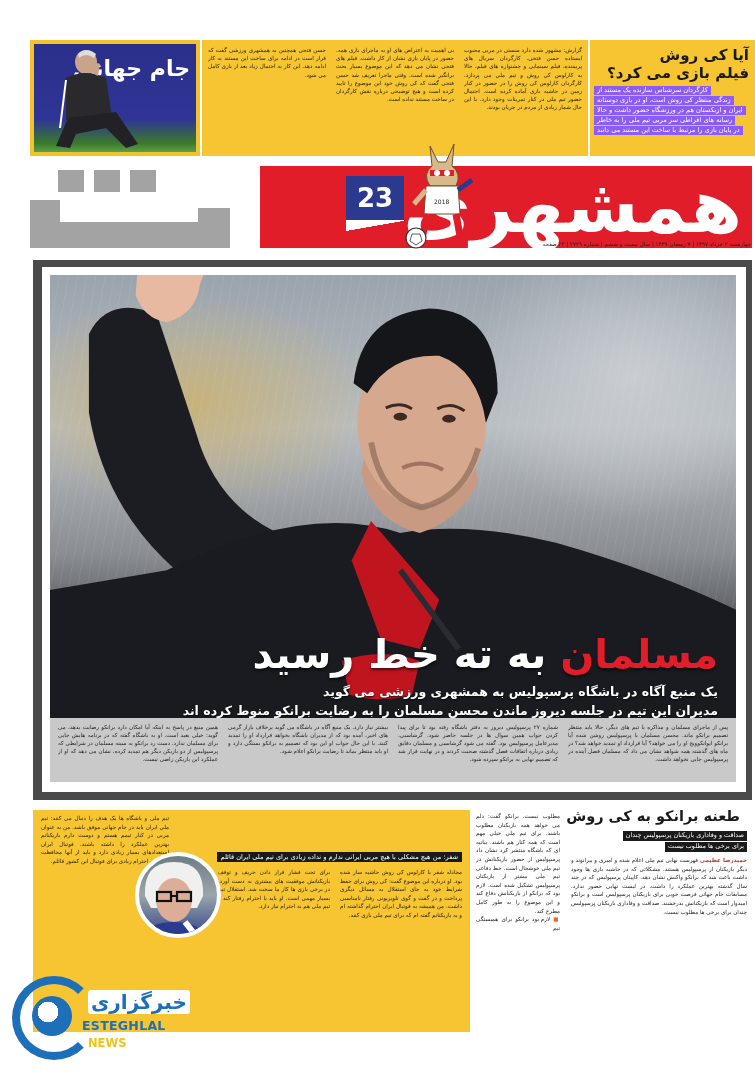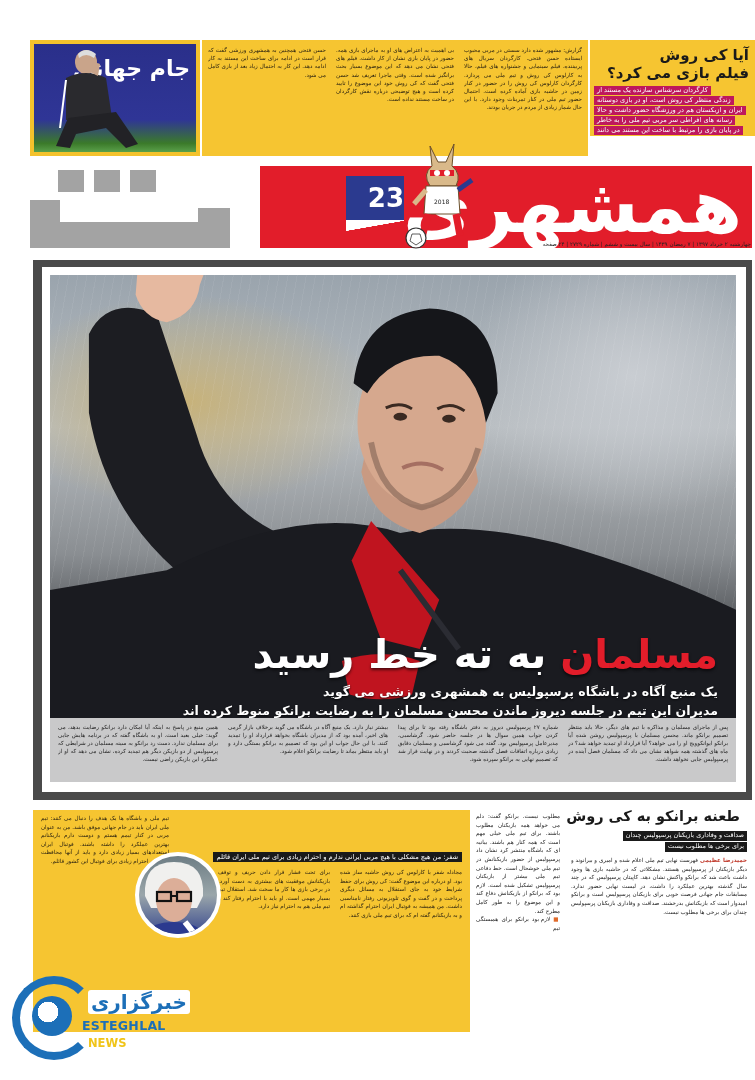--- a/index.html
+++ b/index.html
@@ -7,31 +7,31 @@
   body { position: relative; font-family: "DejaVu Sans", sans-serif; direction: rtl; color: #111; }
 
   
   .top-band { position: absolute; left: 30px; top: 40px; width: 725px; height: 116px; }
   .top-photo { position: absolute; left: 0; top: 0; width: 170px; height: 116px; background: #f4c22c; padding: 4px; }
   .top-photo-inner { position: relative; width: 100%; height: 100%; background: linear-gradient(180deg,#2a2f8a 0%,#2f3596 70%,#3b7a2a 92%,#5aa04a 100%); overflow: hidden; }
   .top-photo-banner { position: absolute; right: 6px; top: 12px; color: #fff; font-weight: bold; font-size: 22px; direction: rtl; white-space: nowrap; }
   .coach-figure { position: absolute; left: 12px; top: 4px; width: 100px; height: 104px; }
   .top-cols { position: absolute; left: 172px; top: 0; width: 386px; height: 116px; background: #f6c531; padding: 6px 6px; display: flex; flex-direction: row; gap: 10px; }
   .top-col { flex: 1; font-size: 5.6px; line-height: 8.2px; color: #2a2210; text-align: justify; overflow: hidden; }
-  .top-promo { position: absolute; right: 0; top: 0; width: 165px; height: 96px; background: #f6c531; padding: 6px 6px 4px 4px; }
+  .top-promo { position: absolute; right: 0; top: 0; width: 165px; height: 116px; background: #f6c531; padding: 6px 6px 4px 4px; }
   .promo-title { font-weight: bold; font-size: 15px; line-height: 18px; text-align: right; color: #1a1a1a; }
   .promo-lines { margin-top: 4px; display: flex; flex-direction: column; align-items: flex-end; gap: 1px; }
-  .promo-line { background: #be185d; color: #fff; font-size: 6.6px; line-height: 9px; padding: 0 3px; white-space: nowrap; }
+  .promo-line { background: #8b5cf6; color: #fff; font-size: 6.6px; line-height: 9px; padding: 0 3px; white-space: nowrap; }
 
   
   .masthead { position: absolute; left: 30px; top: 158px; width: 725px; height: 92px; }
   .mast-gray { position: absolute; left: 0; top: 10px; width: 230px; height: 80px; }
   .mast-red { position: absolute; left: 230px; top: 8px; width: 492px; height: 82px; background: #e21d2a; overflow: hidden; }
   .mast-red-text { position: absolute; right: 10px; top: -6px; color: #fff; font-weight: bold; font-size: 74px; letter-spacing: -3px; white-space: nowrap; line-height: 92px; }
-  .mast-23 { position: absolute; left: 86px; top: 10px; width: 58px; height: 58px; background: #2b3a8f; color: #fff; font-weight: bold; font-size: 26px; line-height: 44px; }
+  .mast-23 { position: absolute; left: 86px; top: 10px; width: 58px; height: 58px; background: #2b3a8f; color: #fff; font-weight: bold; font-size: 26px; text-align: center; line-height: 44px; }
   .mast-23::after { content: ""; position: absolute; left: 0; bottom: 0; width: 58px; height: 14px; background: linear-gradient(170deg,#fff 45%,#e21d2a 46%); }
   .mascot { position: absolute; left: 370px; top: -18px; width: 82px; height: 110px; }
   .mast-date { position: absolute; right: 4px; top: 83px; font-size: 5.6px; color: #222; white-space: nowrap; }
 
   
   .main-frame { position: absolute; left: 33px; top: 260px; width: 719px; height: 540px; background: #4a4a4a; padding: 7px 6px 8px 9px; }
   .main-photo { position: relative; width: 100%; height: 100%; background: #fff; padding: 8px 10px 10px 8px; }
   .photo-canvas { position: relative; width: 100%; height: 100%; overflow: hidden;
     background:
       radial-gradient(ellipse 40% 30% at 20% 25%, #c7b27a 0%, rgba(199,178,122,0) 70%),
@@ -179,21 +179,21 @@
         <div class="story-col">شماره ۲۷ پرسپولیس دیروز به دفتر باشگاه رفته بود تا برای پیدا کردن جواب همین سوال ها در جلسه حاضر شود. گرشاسبی، مدیرعامل پرسپولیس بود. گفته می شود گرشاسبی و مسلمان دقایق زیادی درباره اتفاقات فصل گذشته صحبت کردند و در نهایت قرار شد که تصمیم نهایی به برانکو سپرده شود.</div>
         <div class="story-col">بیشتر نیاز دارد. یک منبع آگاه در باشگاه می گوید برخلاف بازار گرمی های اخیر، آمده بود که از مدیران باشگاه بخواهد قرارداد او را تمدید کنند. با این حال جواب او این بود که تصمیم به برانکو بستگی دارد و او باید منتظر بماند تا رضایت برانکو اعلام شود.</div>
         <div class="story-col">همین منبع در پاسخ به اینکه آیا امکان دارد برانکو رضایت بدهد، می گوید: خیلی بعید است. او به باشگاه گفته که در برنامه هایش جایی برای مسلمان ندارد. دست رد برانکو به سینه مسلمان در شرایطی که پرسپولیس از دو بازیکن دیگر هم تمدید کرده، نشان می دهد که او از عملکرد این بازیکن راضی نیست.</div>
       </div>
     </div>
     <div class="side-caption"></div>
   </div>
 </div>
 
 <div class="bottom-yellow">
-  <div class="by-subtitle">شفر: من هیچ مشکلی با هیچ مربی ایرانی ندارم و احترام زیادی برای تیم ملی ایران قائلم</div>
+  <div class="by-subtitle">شفر: من هیچ مشکلی با هیچ مربی ایرانی ندارم و نداده زیادی برای تیم ملی ایران قائلم</div>
   <div class="by-col c1">مجادله شفر با کارلوس کی روش حاشیه ساز شده بود. او درباره این موضوع گفت: کی روش برای حفظ شرایط خود به جای استقلال به مسائل دیگری پرداخت و در گفت و گوی تلویزیونی رفتار نامناسبی داشت. من همیشه به فوتبال ایران احترام گذاشته ام و به بازیکنانم گفته ام که برای تیم ملی بازی کنند.</div>
   <div class="by-col c2">برای تحت فشار قرار دادن حریف و توقف بازیکنانش موفقیت های بیشتری به دست آورد. در برخی بازی ها کار ما سخت شد. استقلال تیم بسیار مهمی است. او باید با احترام رفتار کند و تیم ملی هم به احترام نیاز دارد.</div>
   <div class="by-col c3">تیم ملی و باشگاه ها یک هدف را دنبال می کنند: تیم ملی ایران باید در جام جهانی موفق باشد. من به عنوان مربی در کنار تیمم هستم و دوست دارم بازیکنانم بهترین عملکرد را داشته باشند. فوتبال ایران استعدادهای بسیار زیادی دارد و باید از آنها محافظت کرد. من احترام زیادی برای فوتبال این کشور قائلم.</div>
   <div class="wink-circle">
     <svg width="86" height="86" viewBox="0 0 86 86">
       <path d="M14 40 Q12 6 43 6 Q74 6 72 40 L66 52 L20 52 Z" fill="#f0f0ee"></path>
       <ellipse cx="43" cy="44" rx="18" ry="22" fill="#dcae98"></ellipse>
       <rect x="26" y="36" width="14" height="9" fill="none" stroke="#111" stroke-width="2.2"></rect>
       <rect x="46" y="36" width="14" height="9" fill="none" stroke="#111" stroke-width="2.2"></rect>
       <path d="M40 40 L46 40" stroke="#111" stroke-width="2"></path>

